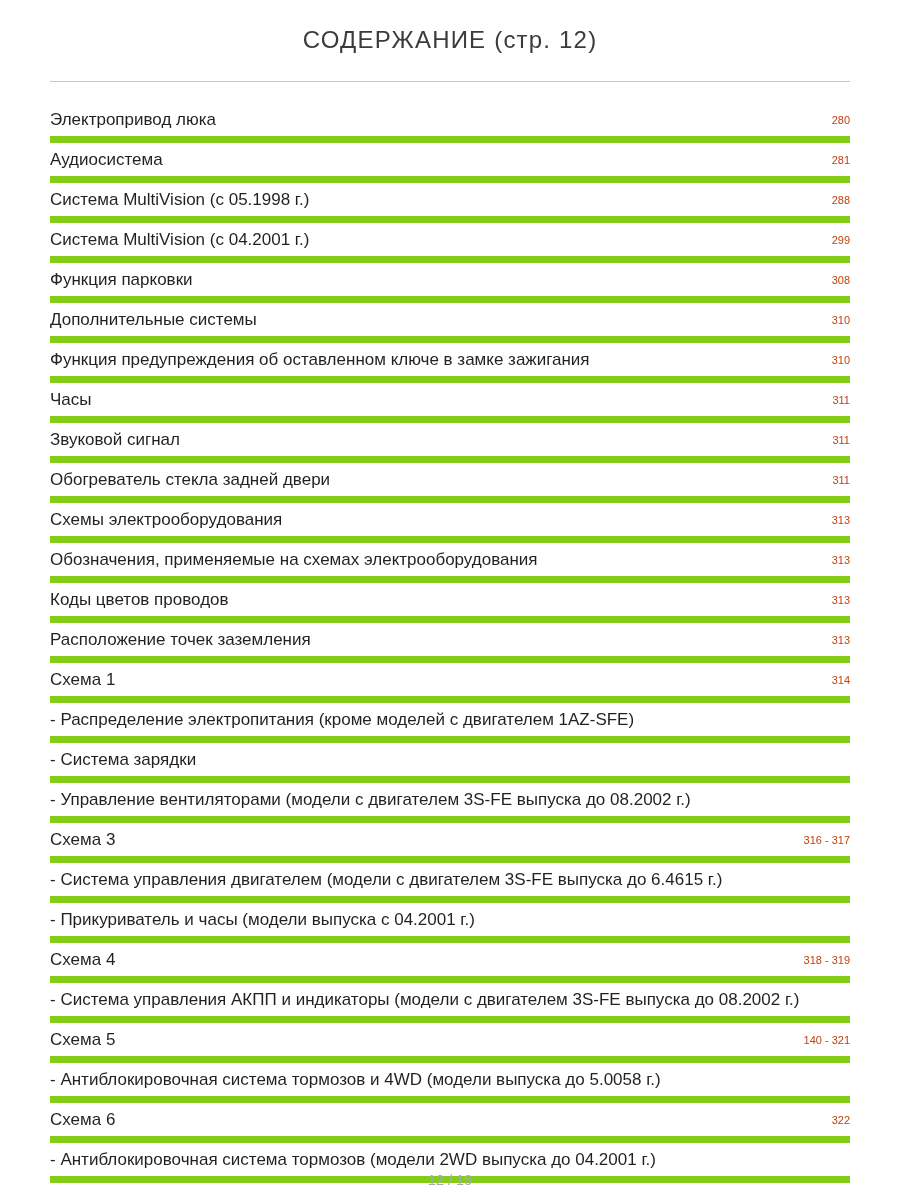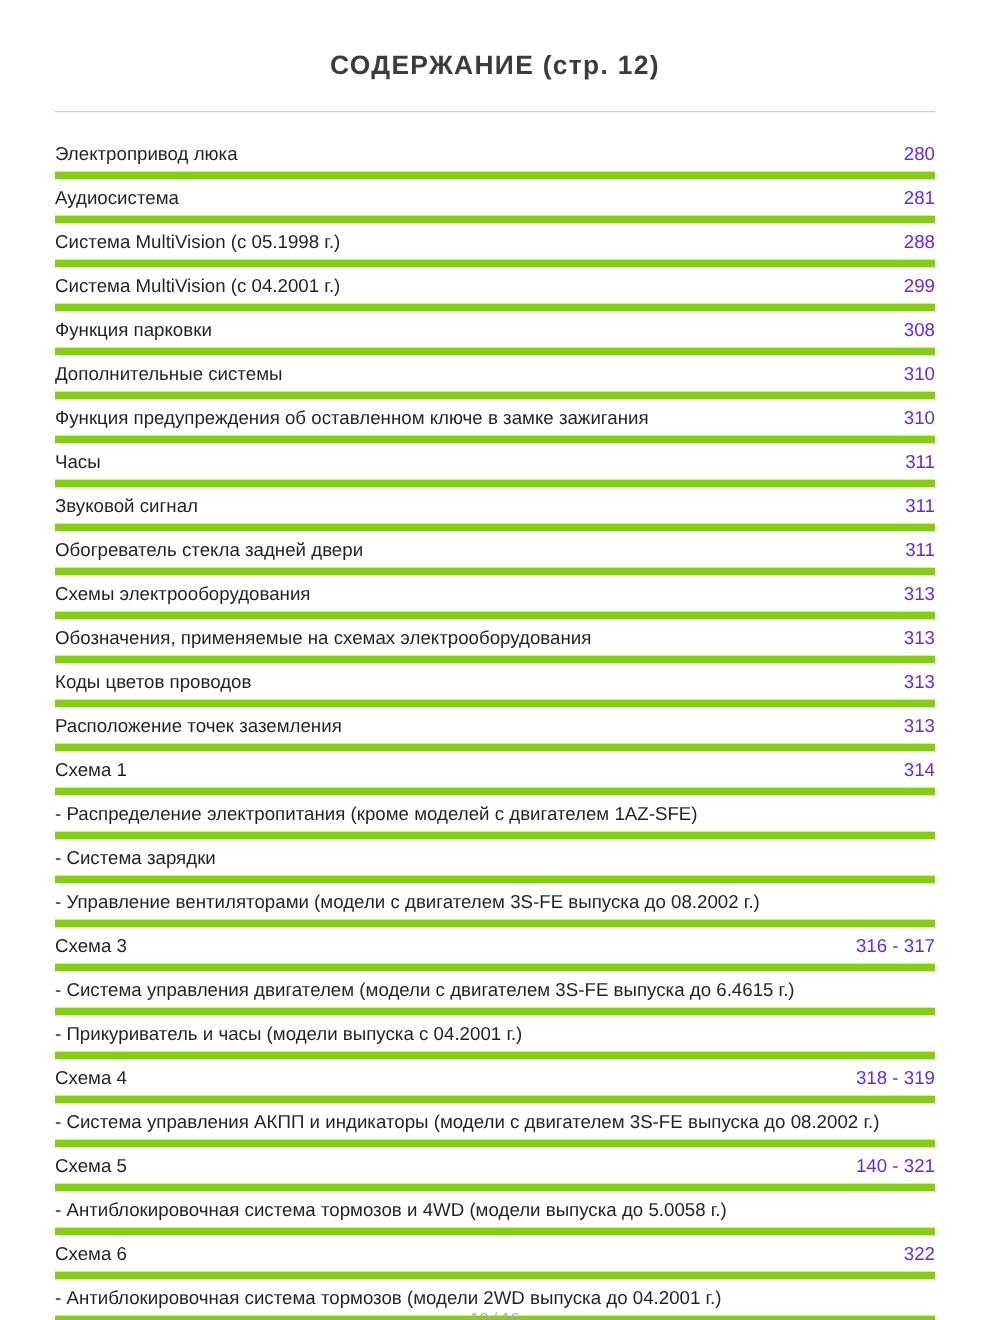--- a/index.html
+++ b/index.html
@@ -17,24 +17,24 @@
     height: 1200px;
     position: relative;
     background: #ffffff;
   }
 
   .content {
     padding: 0 50px;
   }
 
   .page-title {
-    margin-top: 46px;
+    margin-top: 26px;
     text-align: center;
     font-size: 24px;
-    font-weight: bold;
+    font-weight: normal;
     letter-spacing: 1.2px;
     color: #3b3b3d;
   }
 
   .head-divider {
     margin-top: 27px;
     border: none;
     border-top: 1px solid #c6c7c9;
     height: 0;
   }
@@ -54,22 +54,22 @@
   }
 
   .toc-label {
     font-size: 17px;
     color: #1f2124;
     line-height: 23px;
     padding-right: 16px;
   }
 
   .toc-page {
-    font-size: 17px;
-    color: #6d28d9;
+    font-size: 11px;
+    color: #c2410c;
     white-space: nowrap;
     flex-shrink: 0;
   }
 
   .footer {
     position: absolute;
     bottom: 38px;
     left: 0;
     width: 100%;
     text-align: center;

